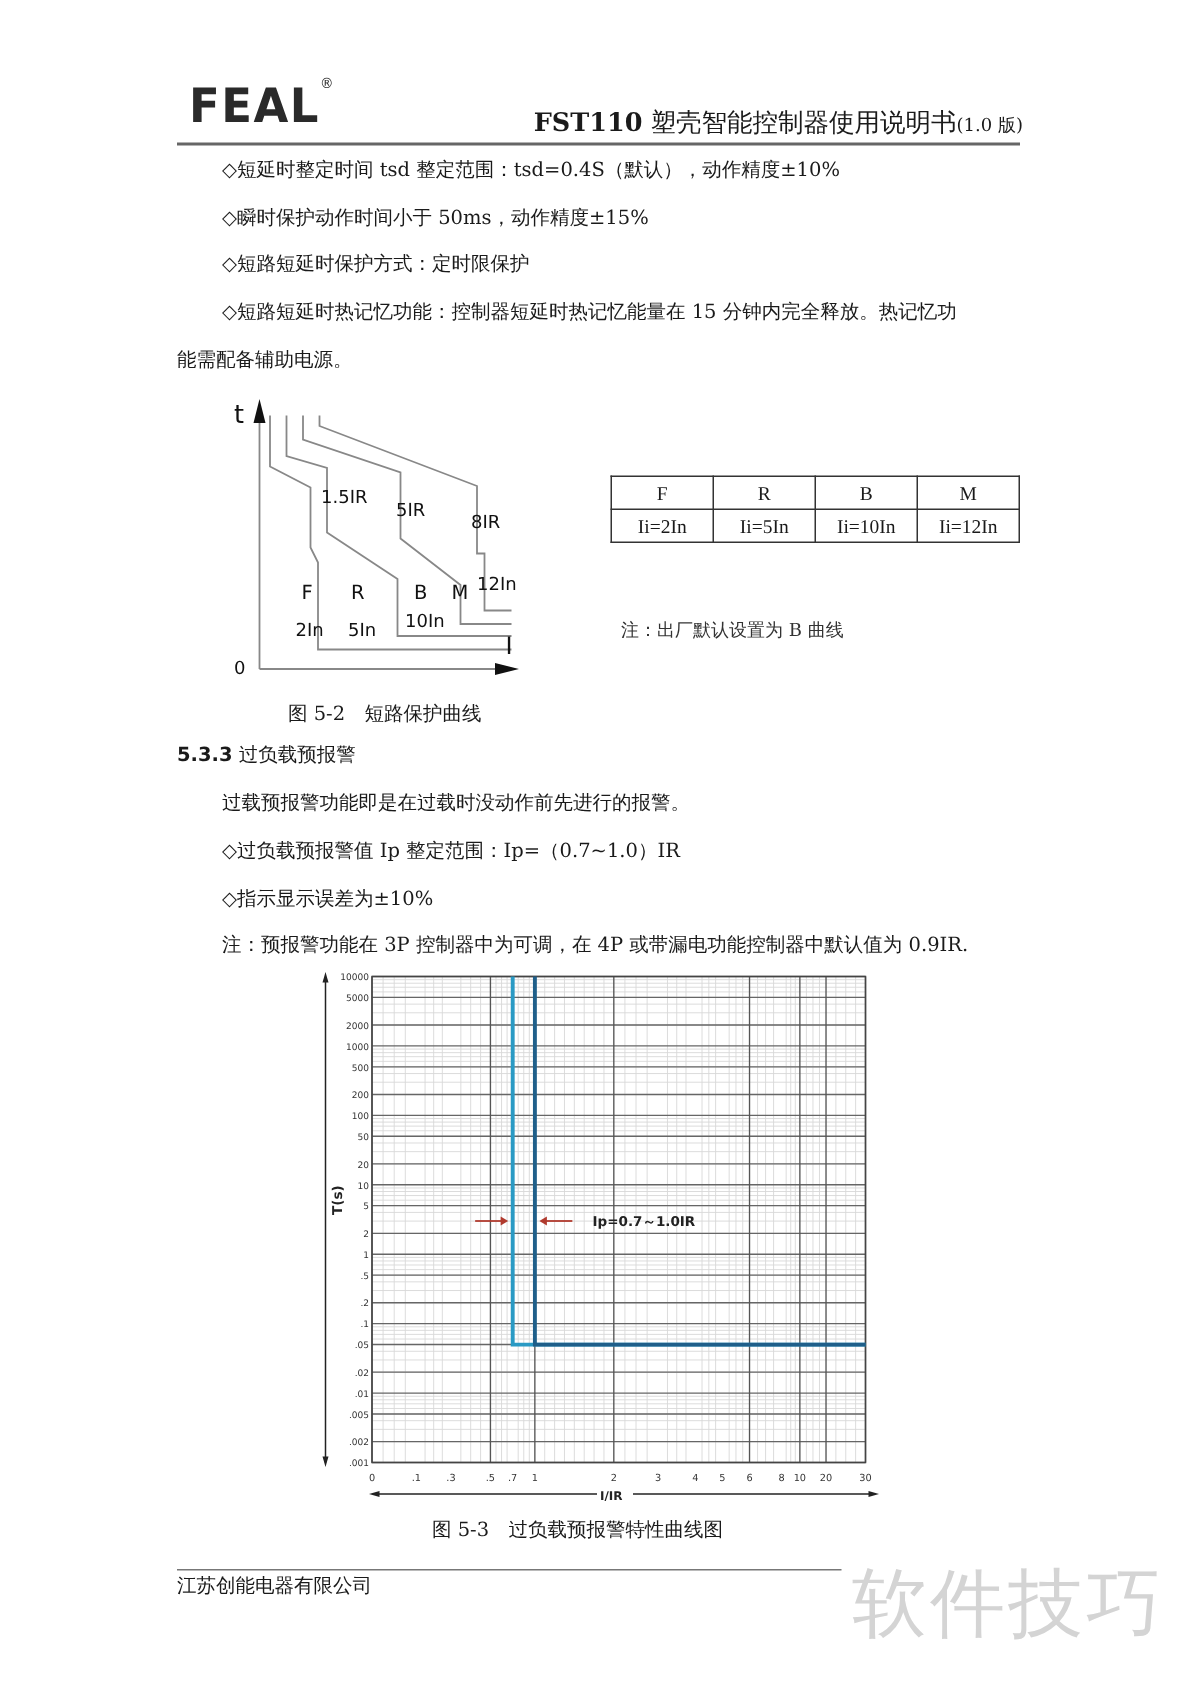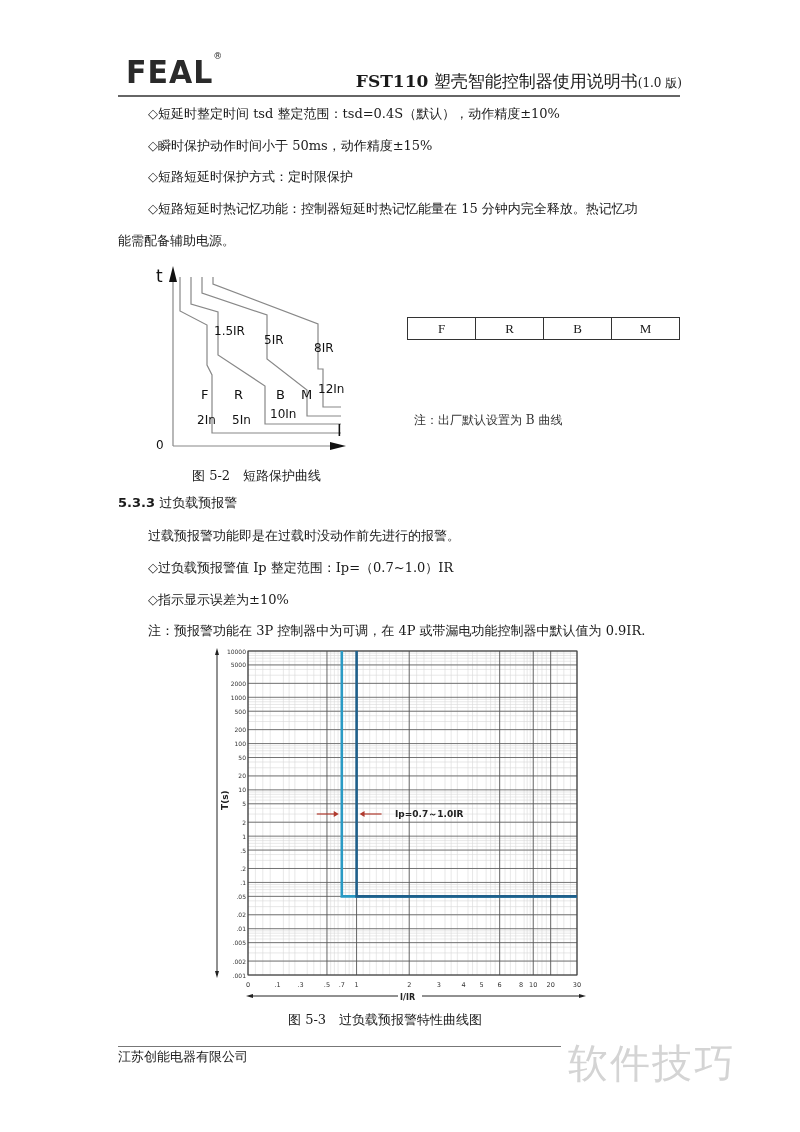--- a/index.html
+++ b/index.html
@@ -16,21 +16,21 @@
   .header-rule { left:118px; top:95px; width:562px; height:2px; background:#666; }
   .para { font-size:13px; line-height:20px; }
   .fig-cap { font-size:13px; }
   .sec-title { font-size:13px; }
   .sec-title b { font-family:"DejaVu Sans","Liberation Sans",sans-serif; font-weight:bold; }
   table.prot { border-collapse:collapse; font-family:"Liberation Serif",serif; font-size:13px; }
   table.prot td { border:1px solid #333; text-align:center; width:67px; height:21px; padding:0; }
   .note { font-size:12px; color:#333; }
   .footer-rule { left:118px; top:1046px; width:443px; height:1px; background:#777; }
   .footer { left:118px; top:1048px; font-size:13px; }
-  .watermark { left:568px; top:1036px; font-family:"DejaVu Sans",sans-serif; font-size:40px;
+  .watermark { left:568px; top:1036px; font-family:"DejaVu Sans",sans-serif; font-size:50px;
                color:#d4d4d4; letter-spacing:2px; }
   svg text { font-family:"DejaVu Sans","Liberation Sans",sans-serif; }
 </style>
 </head>
 <body>
 
 <div class="abs logo"><span>FEAL</span><sup>®</sup></div>
 <div class="abs header-title">
   <b>FST110</b>
   <span>塑壳智能控制器使用说明书</span><small>(1.0 版)</small>
@@ -71,20 +71,26 @@
 </svg>
 <div class="abs fig-cap" style="left:192px;top:467px;">图 5-2　短路保护曲线</div>
 
 <table class="abs prot" style="left:407px;top:317px;">
   <tbody>
       <tr>
     <td>F</td>
     <td>R</td>
     <td>B</td>
     <td>M</td>
+  </tr>
+  <tr>
+    <td>Ii=2In</td>
+    <td>Ii=5In</td>
+    <td>Ii=10In</td>
+    <td>Ii=12In</td>
   </tr>
 </tbody>
   </table>
 <div class="abs note" style="left:414px;top:412px;">注：出厂默认设置为 B 曲线</div>
 
 <div class="abs sec-title" style="left:118px;top:494px;">
   <b>5.3.3</b>
   <span>过负载预报警</span>
 </div>
 <div class="abs para" style="left:148px;top:526px;">过载预报警功能即是在过载时没动作前先进行的报警。</div>

